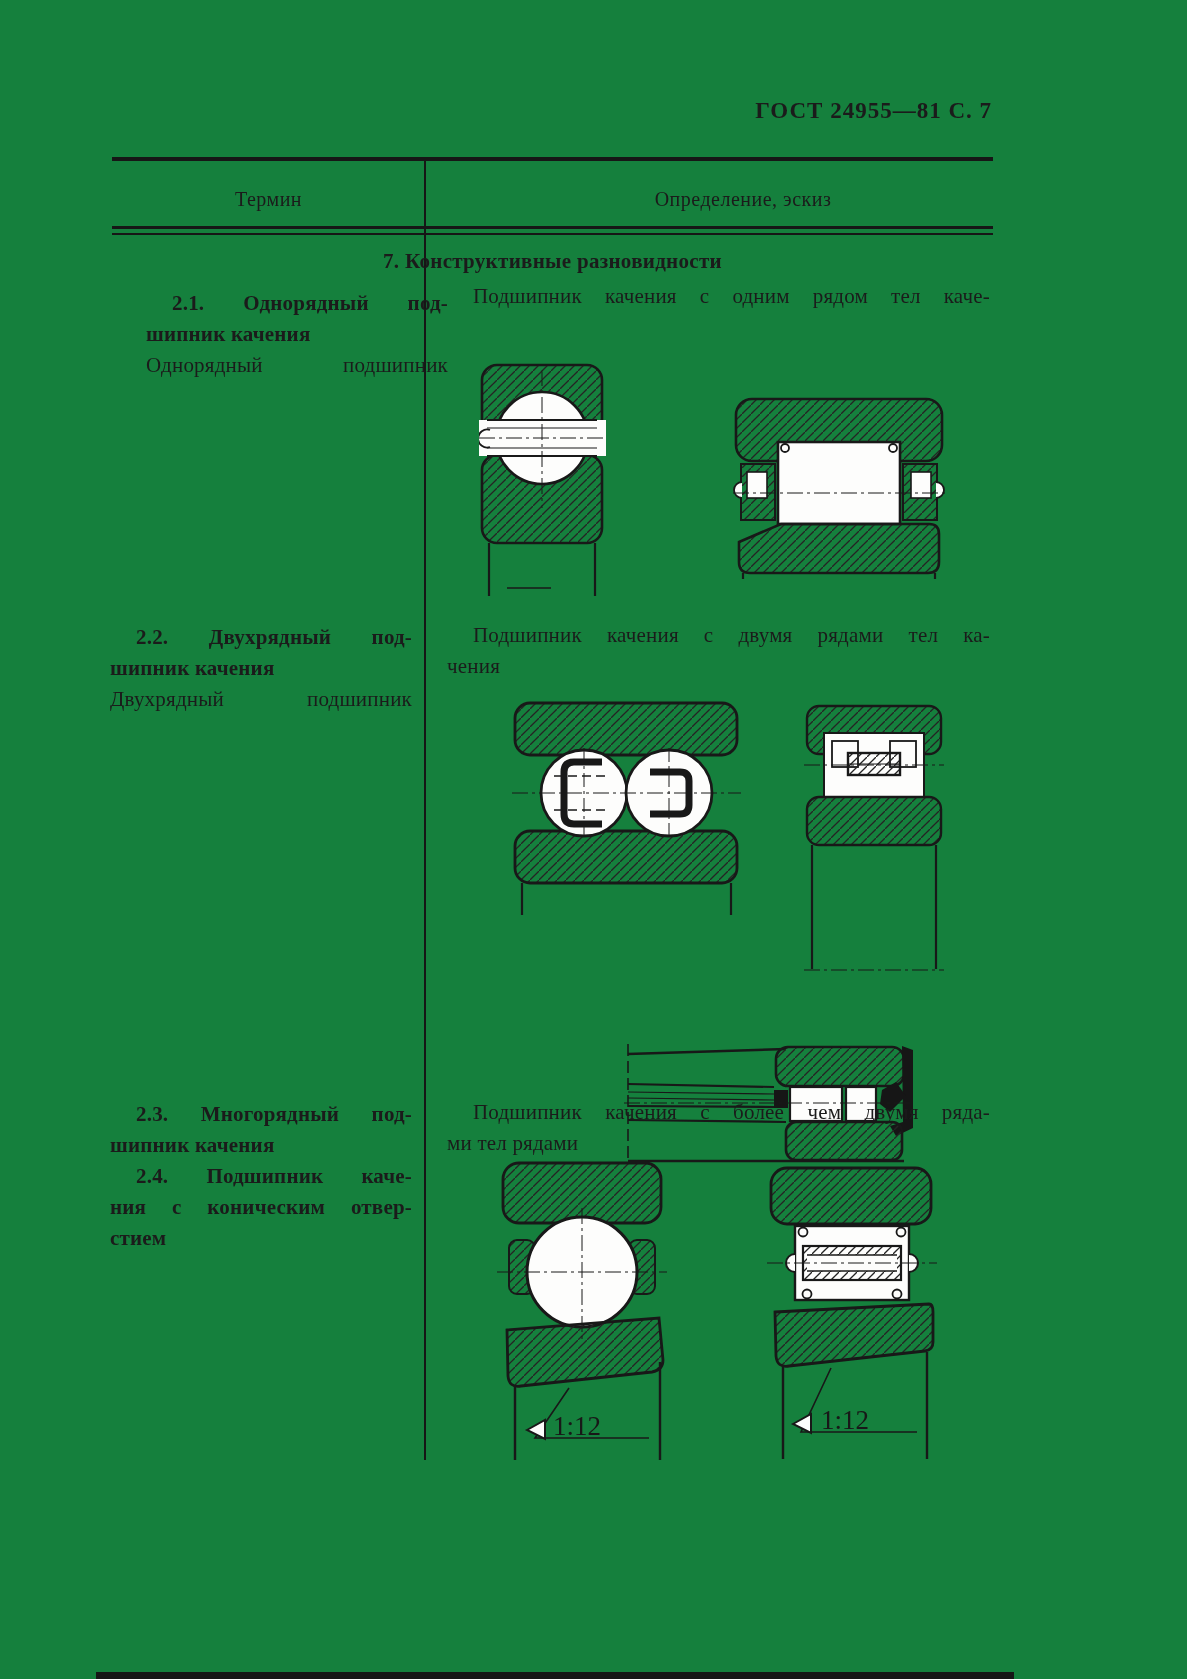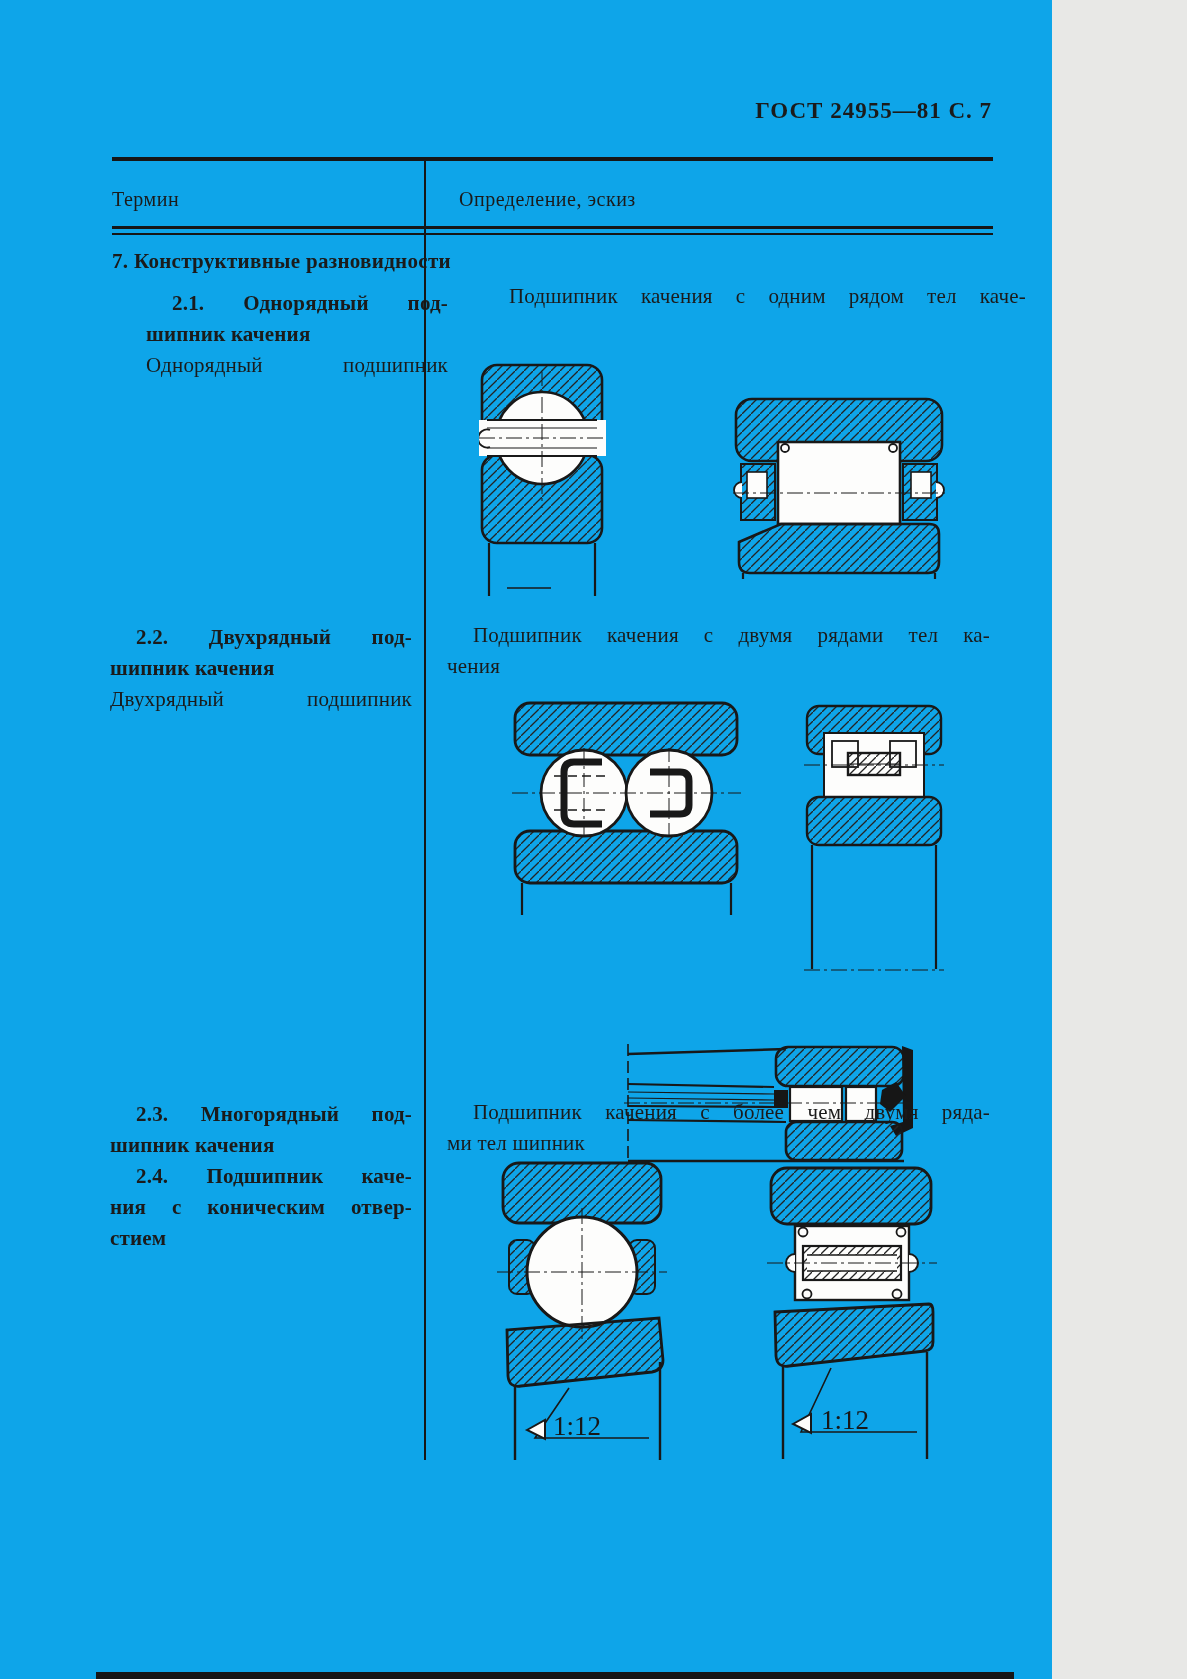--- a/index.html
+++ b/index.html
@@ -1,28 +1,28 @@
 <!DOCTYPE html>
 <html><head>
 <meta charset="utf-8">
 <style>
   html,body{margin:0;padding:0;background:#e8e8e6;}
   .page{
     position:relative;
-    width:1052px;height:1679px;
-    background:#0ea5e9;
+    width:1187px;height:1679px;
+    background:#15803d;
     font-family:"Liberation Serif", serif;
     color:#1b1b1b;
     overflow:hidden;
   }
   .abs{position:absolute;}
   .b{font-weight:700;}
   .jl{text-align:justify;text-align-last:justify;}
   .ind{text-indent:26px;}
-  .center{text-align:left;}
+  .center{text-align:center;}
   .term{width:302px;font-size:21px;line-height:31px;letter-spacing:.2px;}
   .def{width:543px;font-size:21px;line-height:31px;letter-spacing:.2px;}
   .line{display:block;}
   .rule{background:#161616;}
   .colhead{font-size:20px;letter-spacing:.5px;}
   .gost{font-size:23px;font-weight:700;letter-spacing:1px;}
   .sect{font-size:21px;font-weight:700;letter-spacing:.3px;}
   svg{display:block;}
   svg text{font-family:"Liberation Serif", serif;}
 </style>
@@ -49,21 +49,21 @@
   <div class="abs colhead center" style="left:112px;top:188px;width:313px;">Термин</div>
   <div class="abs colhead center" style="left:425px;top:188px;width:568px;padding-left:34px;">Определение, эскиз</div>
 
   <div class="abs sect center" style="left:112px;top:249px;width:881px;">7. Конструктивные разновидности</div>
 
   <div class="abs term" style="left:110px;top:288px;margin-left:36px;">
     <span class="line b jl ind">2.1. Однорядный под-</span>
     <span class="line b">шипник качения</span>
     <span class="line jl">Однорядный подшипник</span>
   </div>
-  <div class="abs def" style="left:447px;top:281px;margin-left:36px;">
+  <div class="abs def" style="left:447px;top:281px;">
     <span class="line jl ind">Подшипник качения с одним рядом тел каче-</span>
   </div>
 
   <svg class="abs" style="left:479px;top:362px;" width="127" height="237" viewBox="0 0 127 237">
     <rect x="3" y="3" width="120" height="90" rx="15" fill="url(#hatch)" stroke="#181818" stroke-width="2.6"></rect>
     <rect x="3" y="93" width="120" height="88" rx="15" fill="url(#hatch)" stroke="#181818" stroke-width="2.6"></rect>
     <circle cx="63" cy="76" r="46" fill="#fdfdfc" stroke="#181818" stroke-width="2.6"></circle>
     <rect x="0" y="58" width="127" height="36" fill="#fdfdfc"></rect>
     <line x1="8" y1="58" x2="118" y2="58" stroke="#181818" stroke-width="2.2"></line>
     <line x1="8" y1="66" x2="118" y2="66" stroke="#181818" stroke-width="1.2"></line>
@@ -155,21 +155,21 @@
 
   <div class="abs term" style="left:110px;top:1099px;">
     <span class="line b jl ind">2.3. Многорядный под-</span>
     <span class="line b">шипник качения</span>
     <span class="line b jl ind">2.4. Подшипник каче-</span>
     <span class="line b jl">ния с коническим отвер-</span>
     <span class="line b">стием</span>
   </div>
   <div class="abs def" style="left:447px;top:1097px;">
     <span class="line jl ind">Подшипник качения с более чем двумя ряда-</span>
-    <span class="line">ми тел шипник</span>
+    <span class="line">ми тел рядами</span>
   </div>
 
   <svg class="abs" style="left:497px;top:1160px;" width="170" height="303" viewBox="0 0 170 303">
     <rect x="6" y="3" width="158" height="60" rx="16" fill="url(#hatch)" stroke="#181818" stroke-width="2.8"></rect>
     <rect x="12" y="80" width="26" height="54" rx="8" fill="url(#hatch)" stroke="#181818" stroke-width="2"></rect>
     <rect x="132" y="80" width="26" height="54" rx="8" fill="url(#hatch)" stroke="#181818" stroke-width="2"></rect>
     <circle cx="85" cy="112" r="55" fill="#fdfdfc" stroke="#181818" stroke-width="3"></circle>
     <path d="M10,170 L162,158 L166,200 Q166,210 155,212 L24,226 Q12,228 11,216 Z" fill="url(#hatch)" stroke="#181818" stroke-width="2.8"></path>
     <line x1="0" y1="112" x2="170" y2="112" stroke="#181818" stroke-width="1" stroke-dasharray="16 4 3 4"></line>
     <line x1="85" y1="48" x2="85" y2="182" stroke="#181818" stroke-width="1" stroke-dasharray="16 4 3 4"></line>

